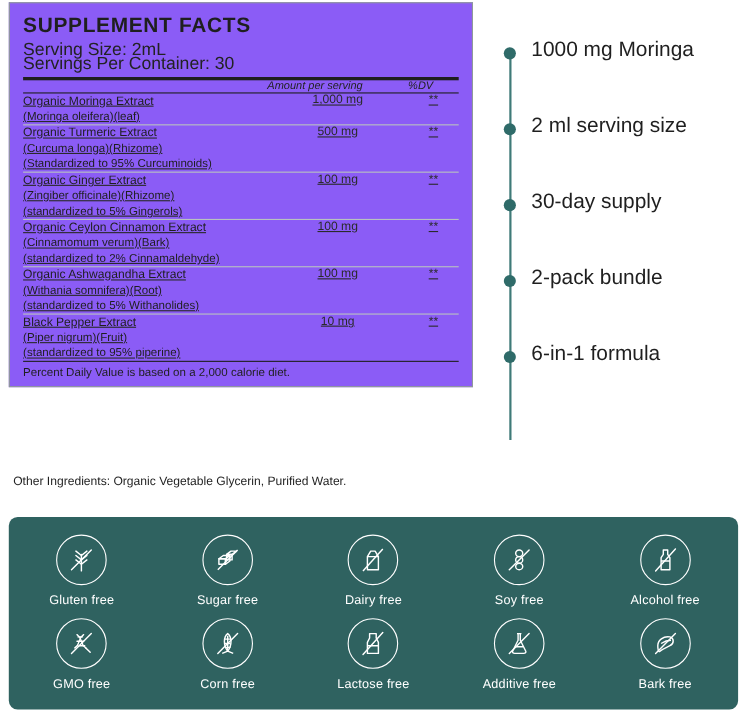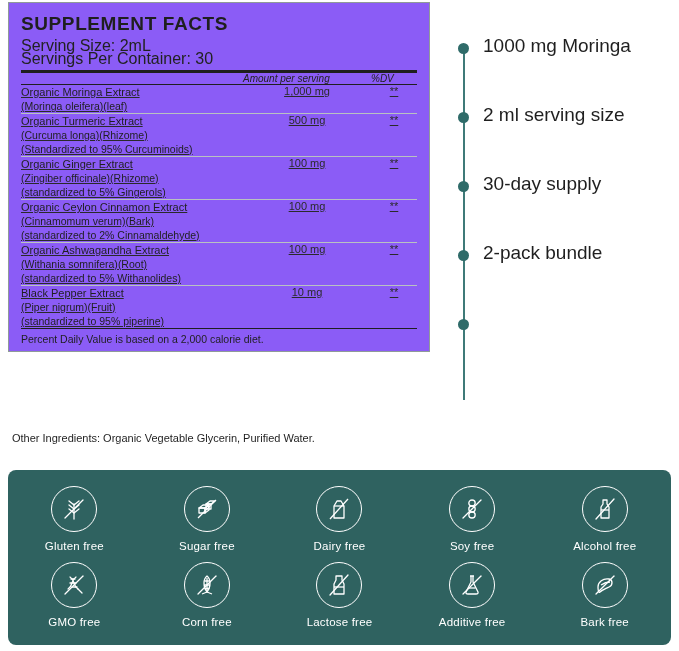--- a/index.html
+++ b/index.html
@@ -314,20 +314,21 @@
     <div class="feature-item">
       <div class="feature-dot"></div>
       <div class="feature-label">30-day supply</div>
     </div>
     <div class="feature-item">
       <div class="feature-dot"></div>
       <div class="feature-label">2-pack bundle</div>
     </div>
     <div class="feature-item">
       <div class="feature-dot"></div>
+      <div class="feature-label">6-in-1 formula</div>
     </div>
   </div>
 
   <div class="band">
     <div class="band-grid">
 
       <div class="free-item">
         <div class="free-icon">
           <svg width="26" height="26" viewBox="0 0 26 26" fill="none" stroke="#ffffff" stroke-width="1.3" stroke-linecap="round">
             <path d="M13 23 V8"></path>

